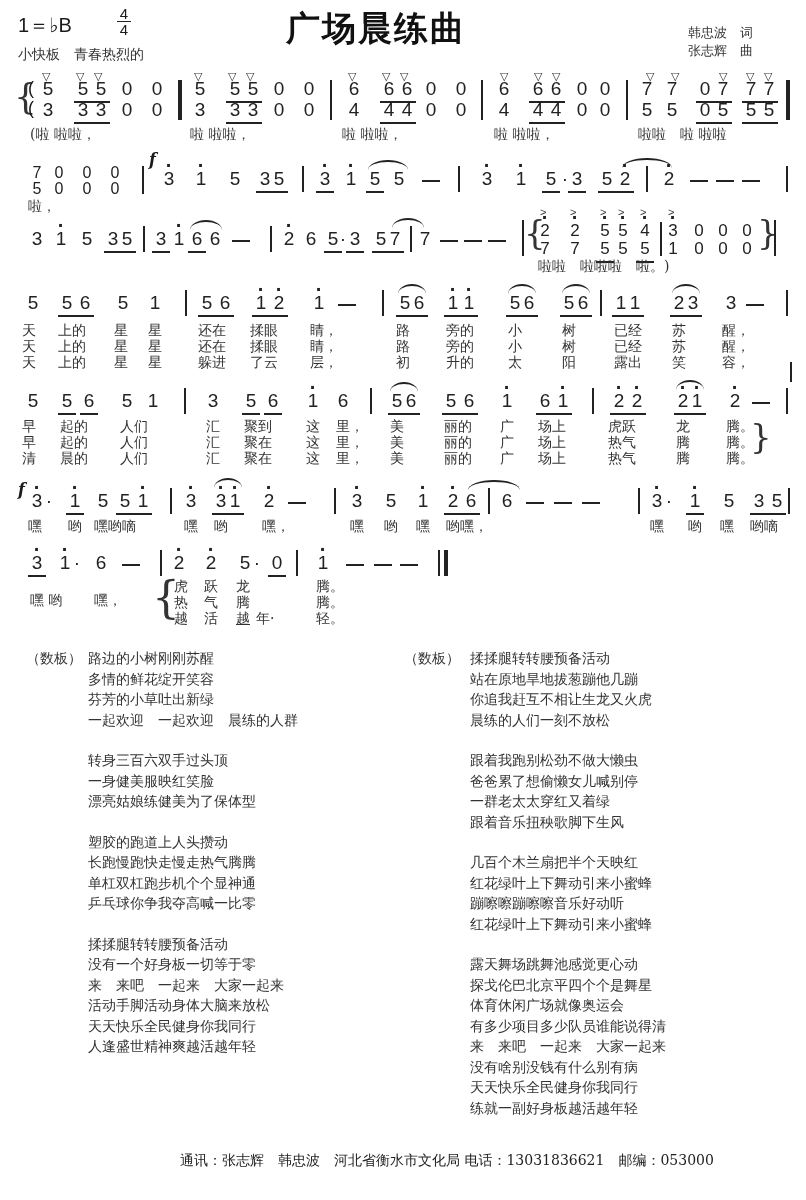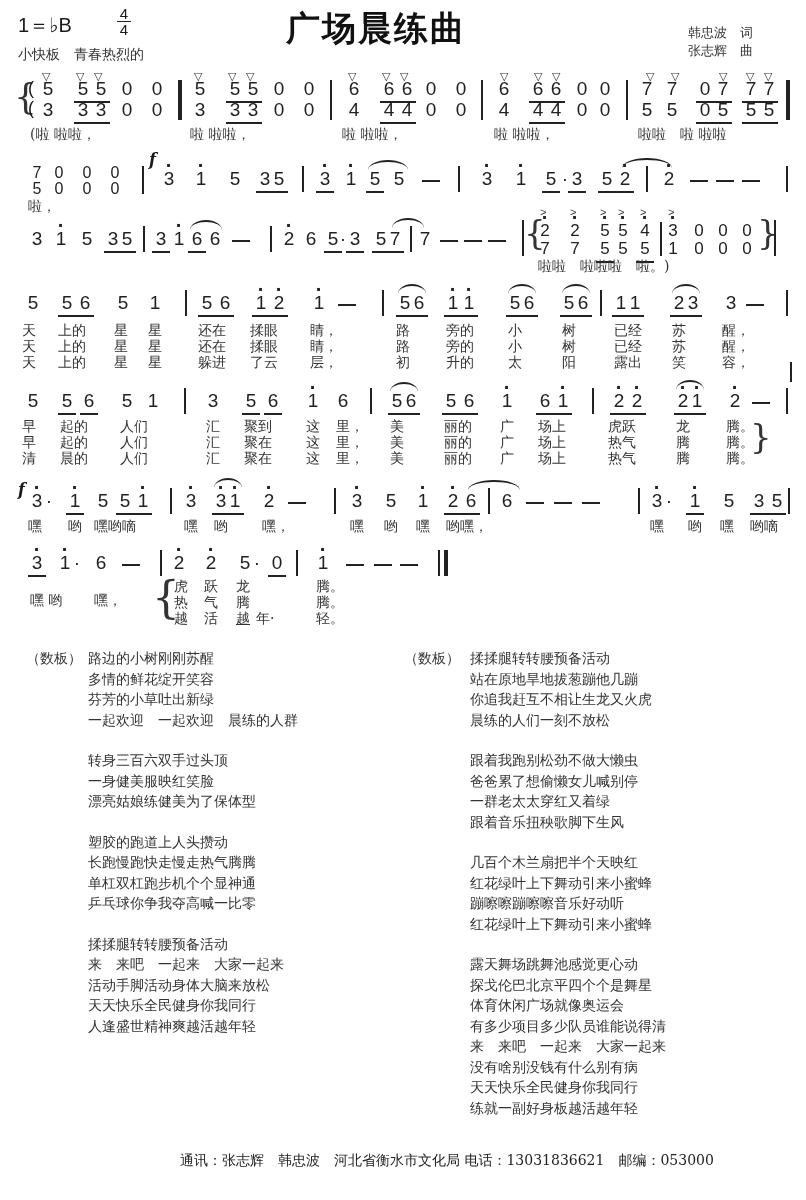--- a/index.html
+++ b/index.html
@@ -525,20 +525,21 @@
   <div>转身三百六双手过头顶</div>
   <div>一身健美服映红笑脸</div>
   <div>漂亮姑娘练健美为了保体型</div>
   <div style="height:20px;"></div>
   <div>塑胶的跑道上人头攒动</div>
   <div>长跑慢跑快走慢走热气腾腾</div>
   <div>单杠双杠跑步机个个显神通</div>
   <div>乒乓球你争我夺高喊一比零</div>
   <div style="height:20px;"></div>
   <div>揉揉腿转转腰预备活动</div>
+  <div>没有一个好身板一切等于零</div>
   <div>来　来吧　一起来　大家一起来</div>
   <div>活动手脚活动身体大脑来放松</div>
   <div>天天快乐全民健身你我同行</div>
   <div>人逢盛世精神爽越活越年轻</div>
 </div>
 
 <div class="abs para" style="left:404px;top:648px;">（数板）</div>
 <div class="abs para" style="left:470px;top:648px;">
   <div>揉揉腿转转腰预备活动</div>
   <div>站在原地旱地拔葱蹦他几蹦</div>

